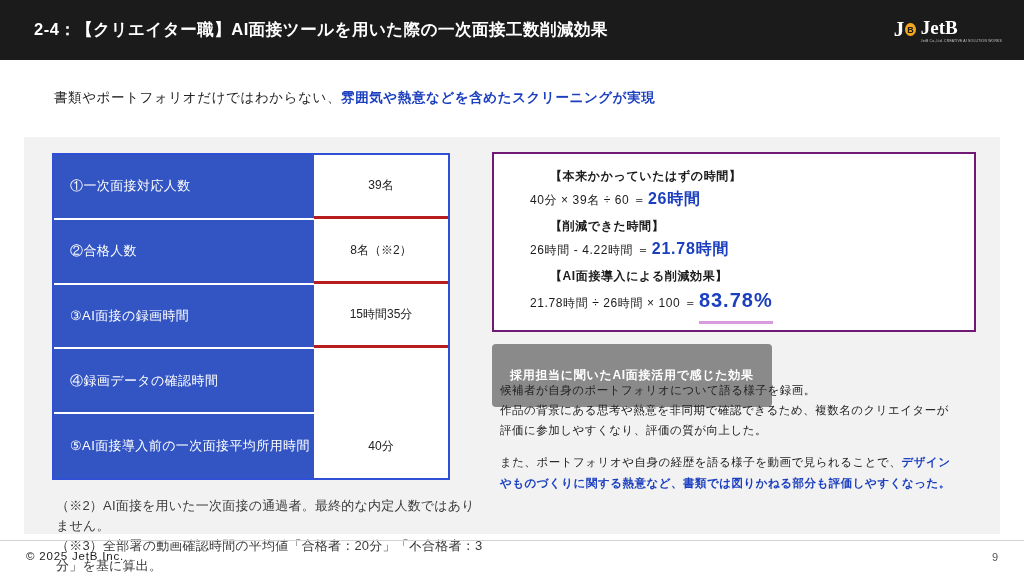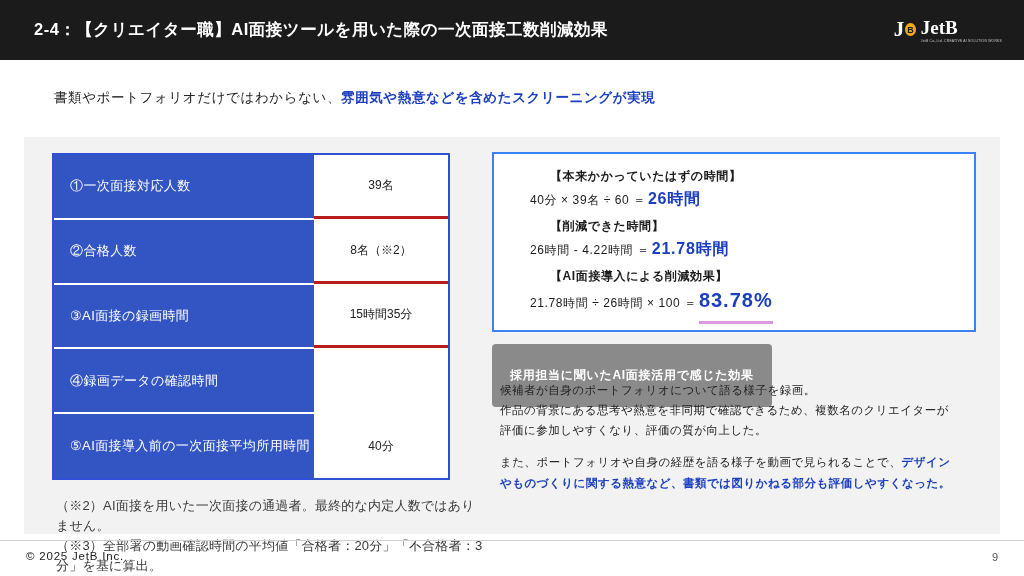--- a/index.html
+++ b/index.html
@@ -180,21 +180,21 @@
     letter-spacing: 0.2px;
   }
 
   
   .calc-box {
     position: absolute;
     left: 492px;
     top: 152px;
     width: 484px;
     height: 180px;
-    border: 2px solid #3b82f6;
+    border: 2px solid #701a75;
     background: #ffffff;
     box-sizing: border-box;
     padding: 14px 0 0 0;
   }
   .calc-group {
     padding-left: 36px;
     margin-bottom: 8px;
   }
   .calc-title {
     font-size: 12px;

